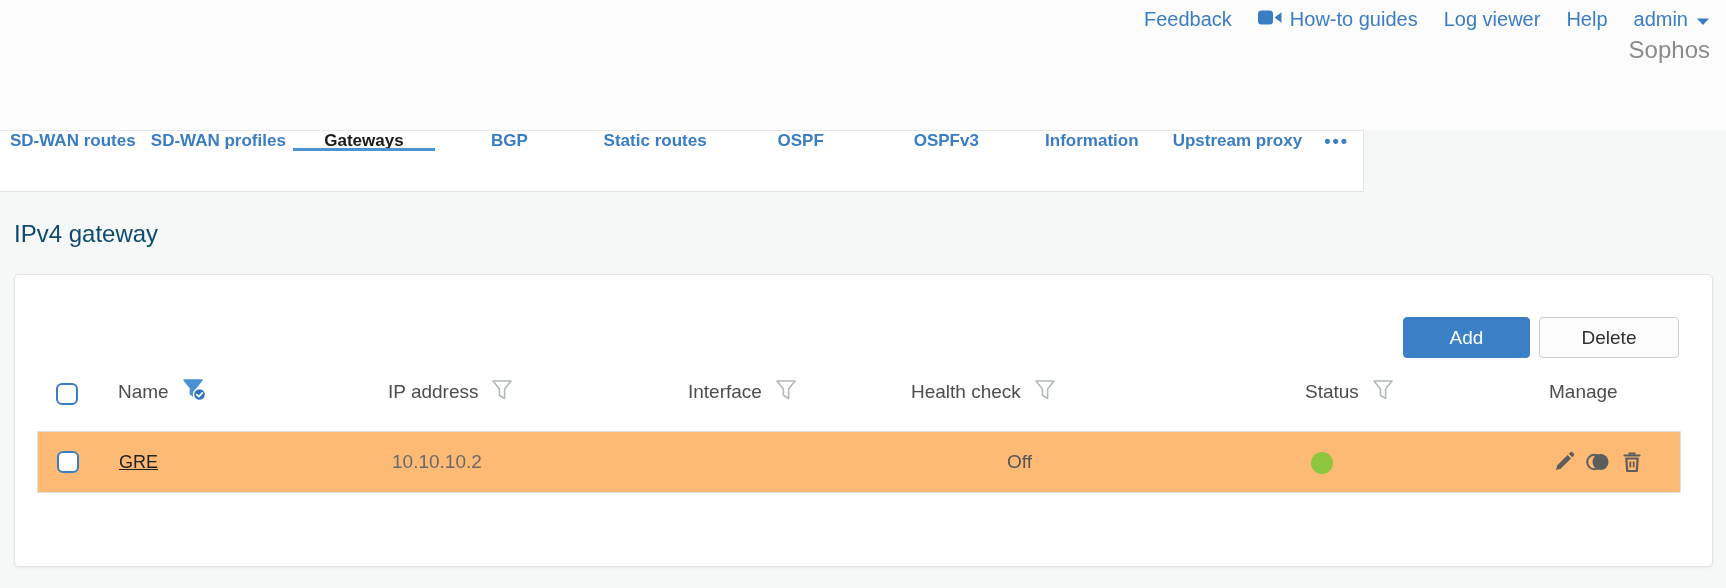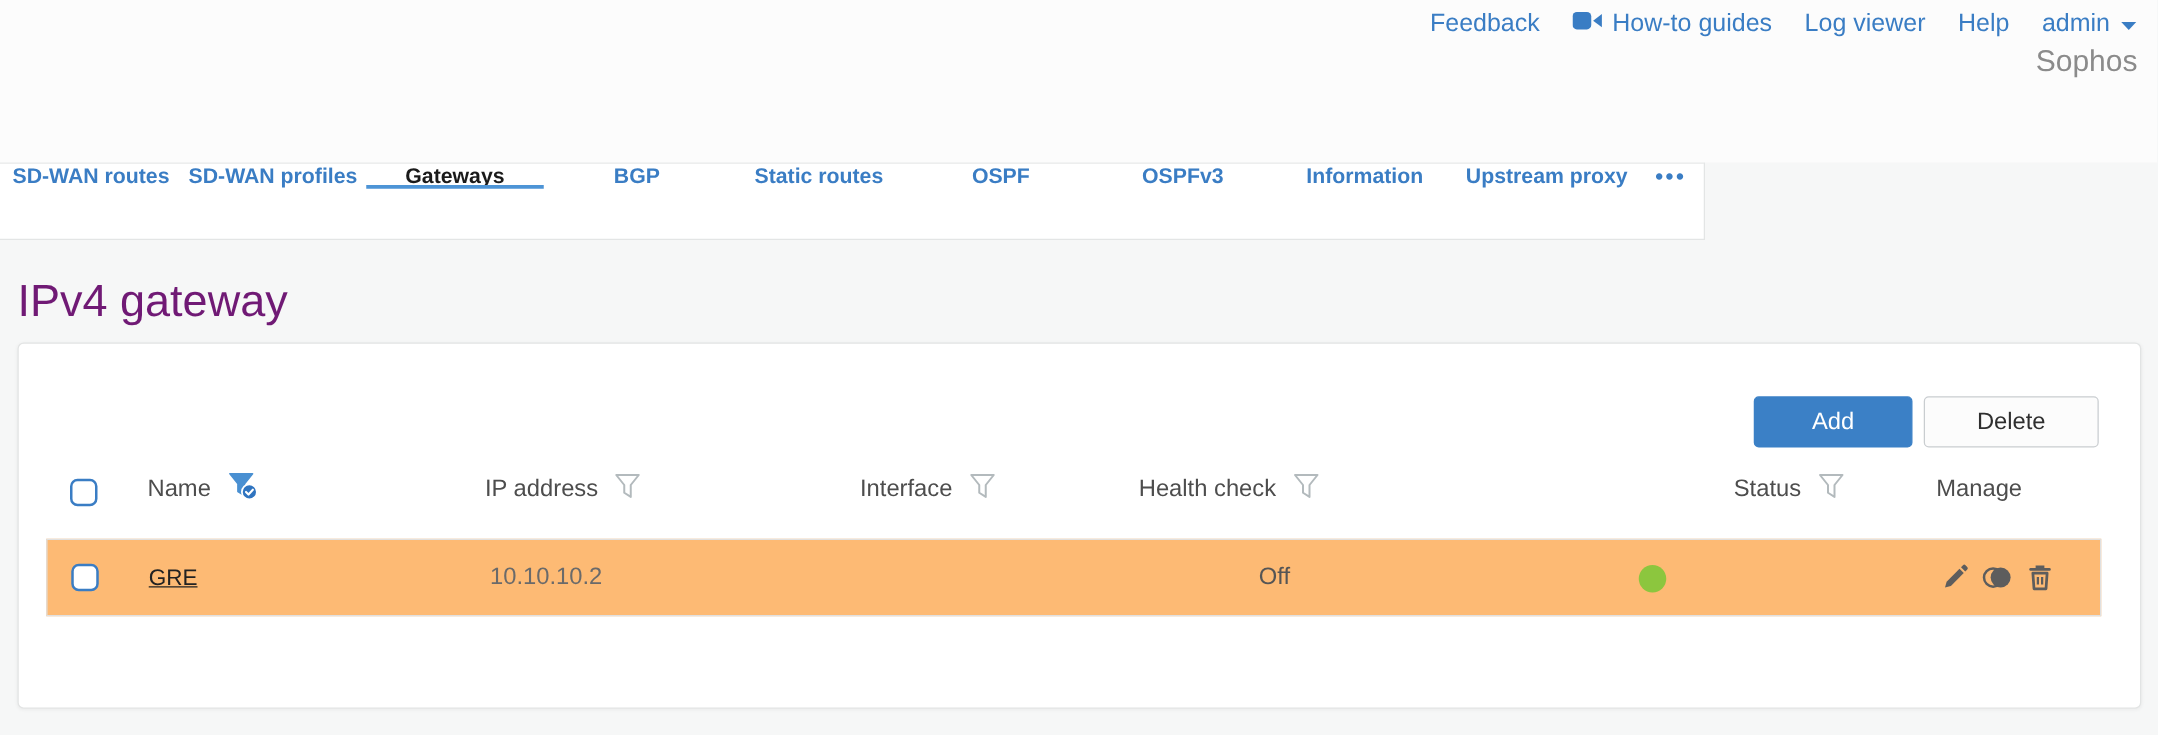--- a/index.html
+++ b/index.html
@@ -18,40 +18,40 @@
   .tabbar { position:absolute; top:130px; left:0; width:1364px; height:62px; background:#ffffff;
             border-top:1px solid #e7e9e9; border-bottom:1px solid #e3e5e5; border-right:1px solid #e3e5e5;
             display:flex; align-items:flex-start; }
   .tab { width:182px; display:flex; align-items:center; justify-content:center; position:relative;
          font-size:17px; font-weight:700; color:#3a7dc4; cursor:pointer; }
   .tab.active { color:#1a1a1a; }
   .tab.active::after { content:""; position:absolute; left:2px; right:2px; bottom:0; height:3px; background:#4d94d6; }
   .tab-more { width:66px; font-size:18px; letter-spacing:2px; padding-bottom:6px; }
 
   
-  .section-title { position:absolute; left:14px; top:220px; font-size:36px; font-weight:400; color:#701a75; }
+  .section-title { position:absolute; left:14px; top:220px; font-size:24px; font-weight:400; color:#0c4a6e; }
 
   .card { position:absolute; left:14px; top:274px; width:1699px; height:293px; background:#ffffff;
           border:1px solid #e2e4e4; border-radius:5px; box-shadow:0 1px 3px rgba(0,0,0,0.05); }
 
   .btn { position:absolute; top:42px; height:41px; border-radius:4px; font-size:19px;
          display:flex; align-items:center; justify-content:center; cursor:pointer; }
   .btn-add { left:1388px; width:127px; background:#3b80c6; border:1px solid #3b80c6; color:#ffffff; }
   .btn-delete { left:1524px; width:140px; background:#fcfcfc; border:1px solid #c9cdd0; color:#2f2f2f; }
 
   .checkbox { width:22px; height:22px; border:2px solid #3a7dc4; border-radius:6px; background:#fff; cursor:pointer; }
 
   .th { position:absolute; top:104px; height:26px; display:flex; align-items:center; gap:13px;
         font-size:19px; font-weight:500; color:#4d4d4d; white-space:nowrap; }
   .th-check { left:41px; top:106px; }
   .th-name { left:103px; }
   .th-ip { left:373px; }
   .th-interface { left:673px; }
   .th-health { left:896px; }
-  .th-status { left:1372px; }
+  .th-status { left:1290px; }
   .th-manage { left:1534px; }
   .funnel { display:block; cursor:pointer; }
 
   .row { position:absolute; left:22px; top:156px; width:1644px; height:62px;
          background:#fdba74; border:1px solid #e0e0e0; }
   .row .checkbox { position:absolute; left:19px; top:19px; }
   .cell { position:absolute; top:0; height:100%; display:flex; align-items:center; font-size:19px; white-space:nowrap; }
   .cell-name { left:81px; }
   .cell-name a { color:#222222; text-decoration:underline; font-size:18px; cursor:pointer; }
   .cell-ip { left:354px; color:#6a6a6a; }

